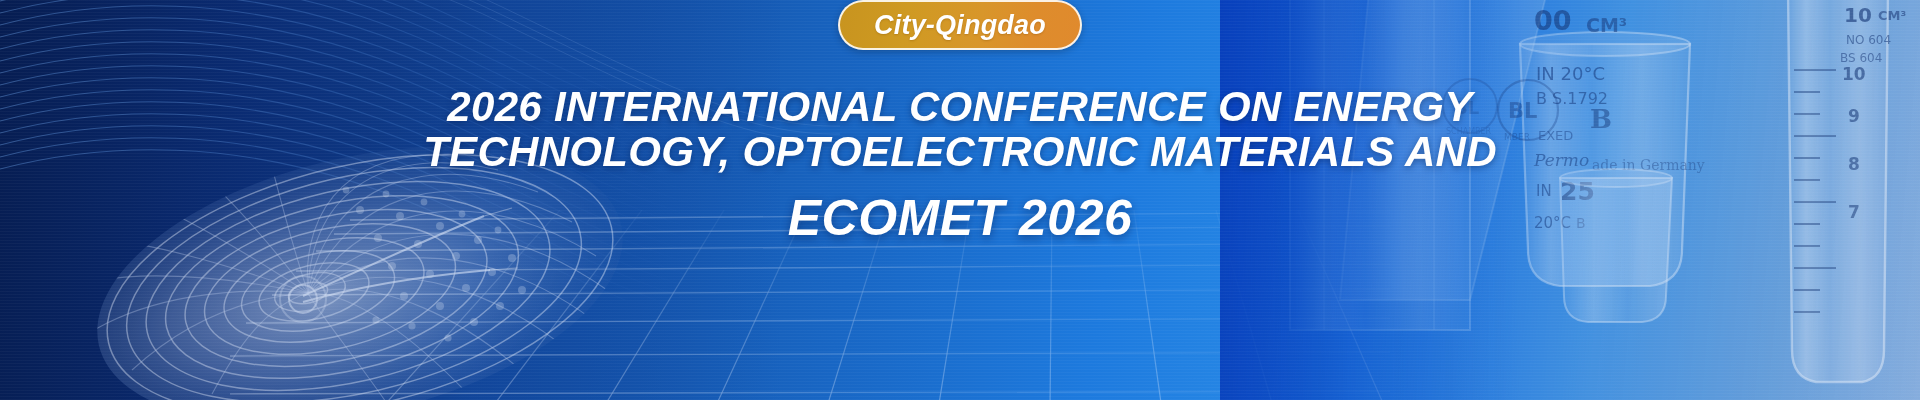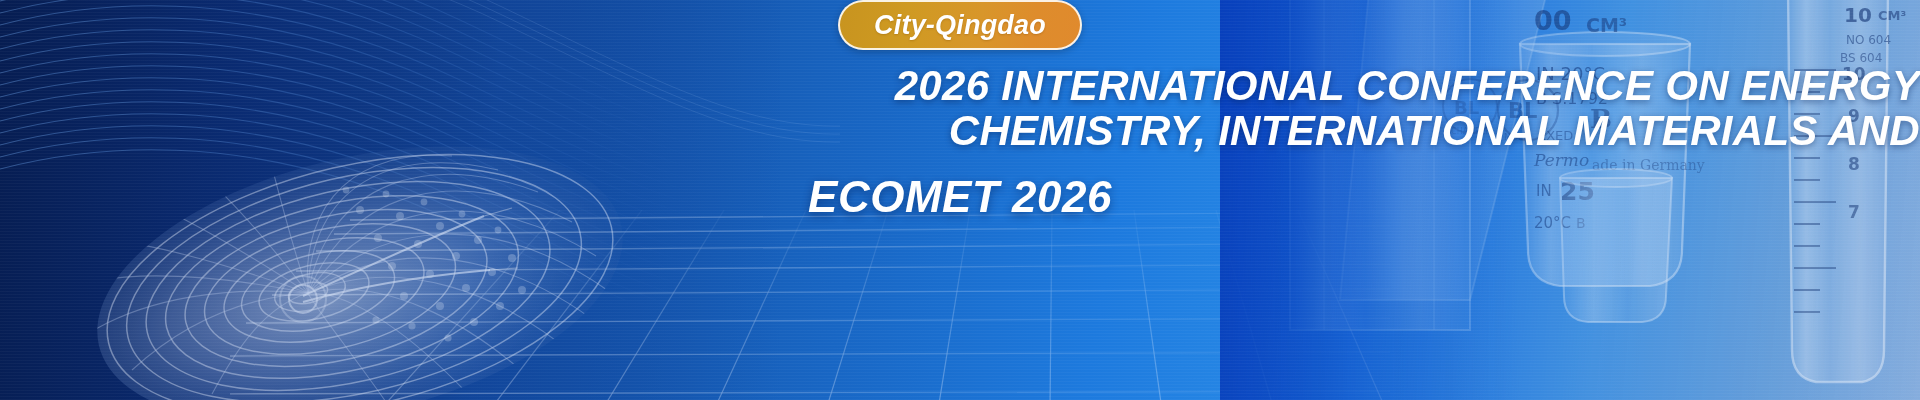--- a/index.html
+++ b/index.html
@@ -116,38 +116,38 @@
     font-size: 27px;
     font-weight: bold;
     font-style: italic;
     color: #ffffff;
     letter-spacing: 0.2px;
     white-space: nowrap;
     text-shadow: 0 1px 2px rgba(120,70,0,0.30);
   }
 
   .title-block {
-    margin-top: 13px;
-    text-align: right;
+    margin-top: 34px;
+    text-align: center;
     width: 100%;
   }
   .title-line {
     font-size: 42px;
     line-height: 45px;
     font-weight: bold;
     font-style: italic;
     color: #ffffff;
     letter-spacing: 0.3px;
     white-space: nowrap;
     text-shadow: 0 2px 6px rgba(5,30,85,0.45);
   }
 
   .acronym {
     margin-top: 12px;
-    font-size: 44px;
+    font-size: 50px;
     line-height: 64px;
     font-weight: bold;
     font-style: italic;
     color: #ffffff;
     letter-spacing: 0.5px;
     white-space: nowrap;
     text-align: center;
     text-shadow: 0 3px 9px rgba(5,30,85,0.48);
   }
 </style>
@@ -434,19 +434,19 @@
   <div class="scanlines"></div>
 
   <div class="content">
 
     <div class="badge">
       <span class="badge-text">City-Qingdao</span>
     </div>
 
     <div class="title-block">
       <div class="title-line">2026 INTERNATIONAL CONFERENCE ON ENERGY</div>
-      <div class="title-line">CHEMISTRY, INTERNATIONAL MATERIALS AND</div>
+      <div class="title-line">TECHNOLOGY, OPTOELECTRONIC MATERIALS AND</div>
     </div>
 
     <div class="acronym">ECOMET 2026</div>
 
   </div>
 </div>
 
 </body></html>

